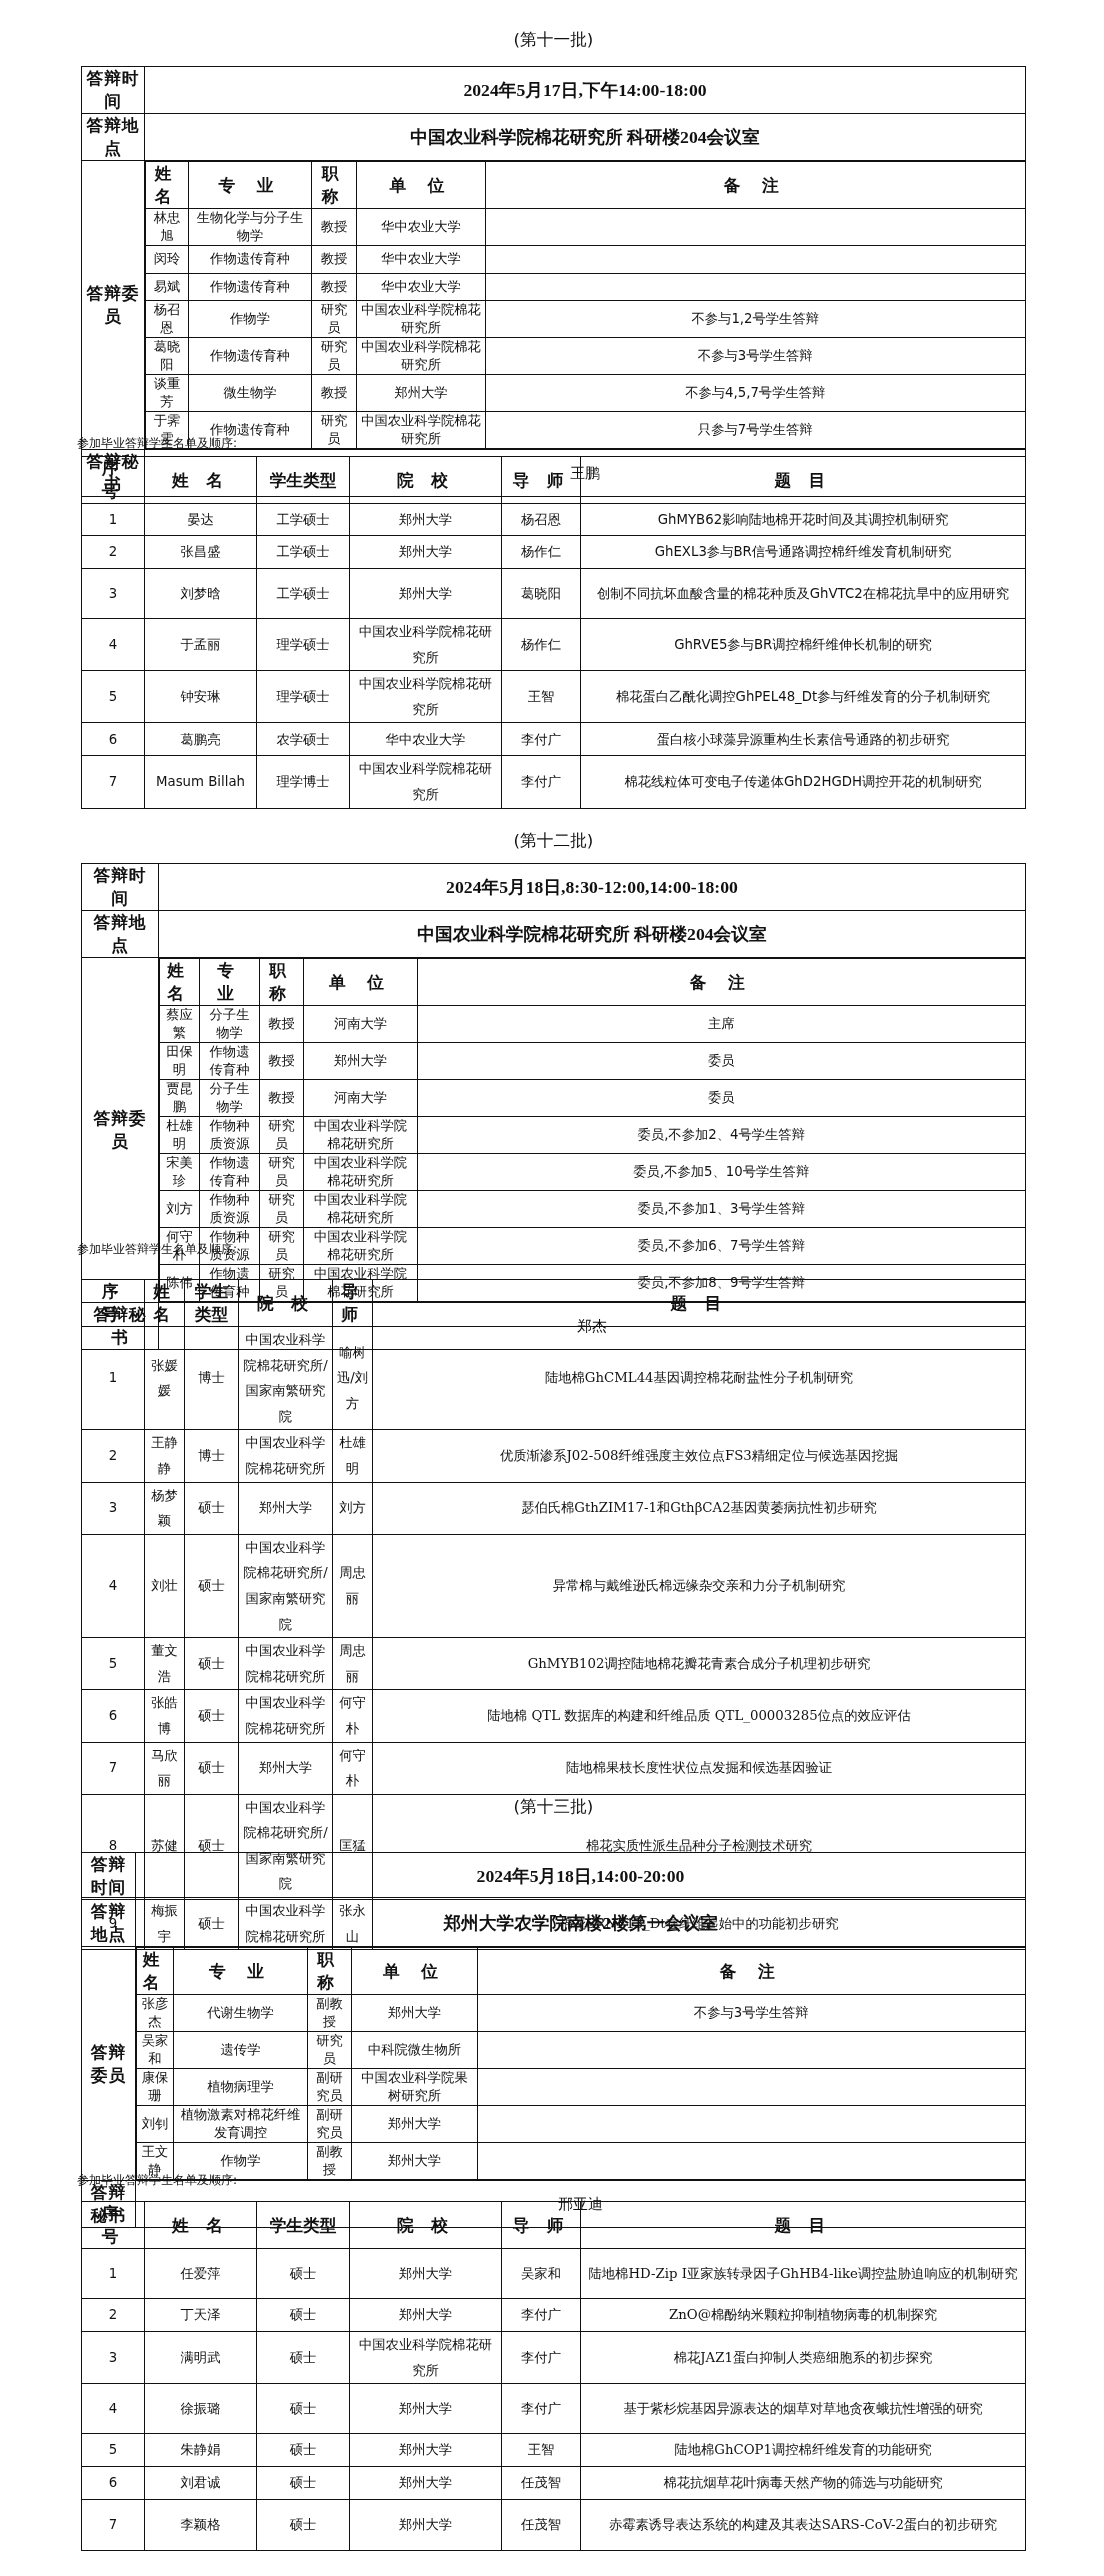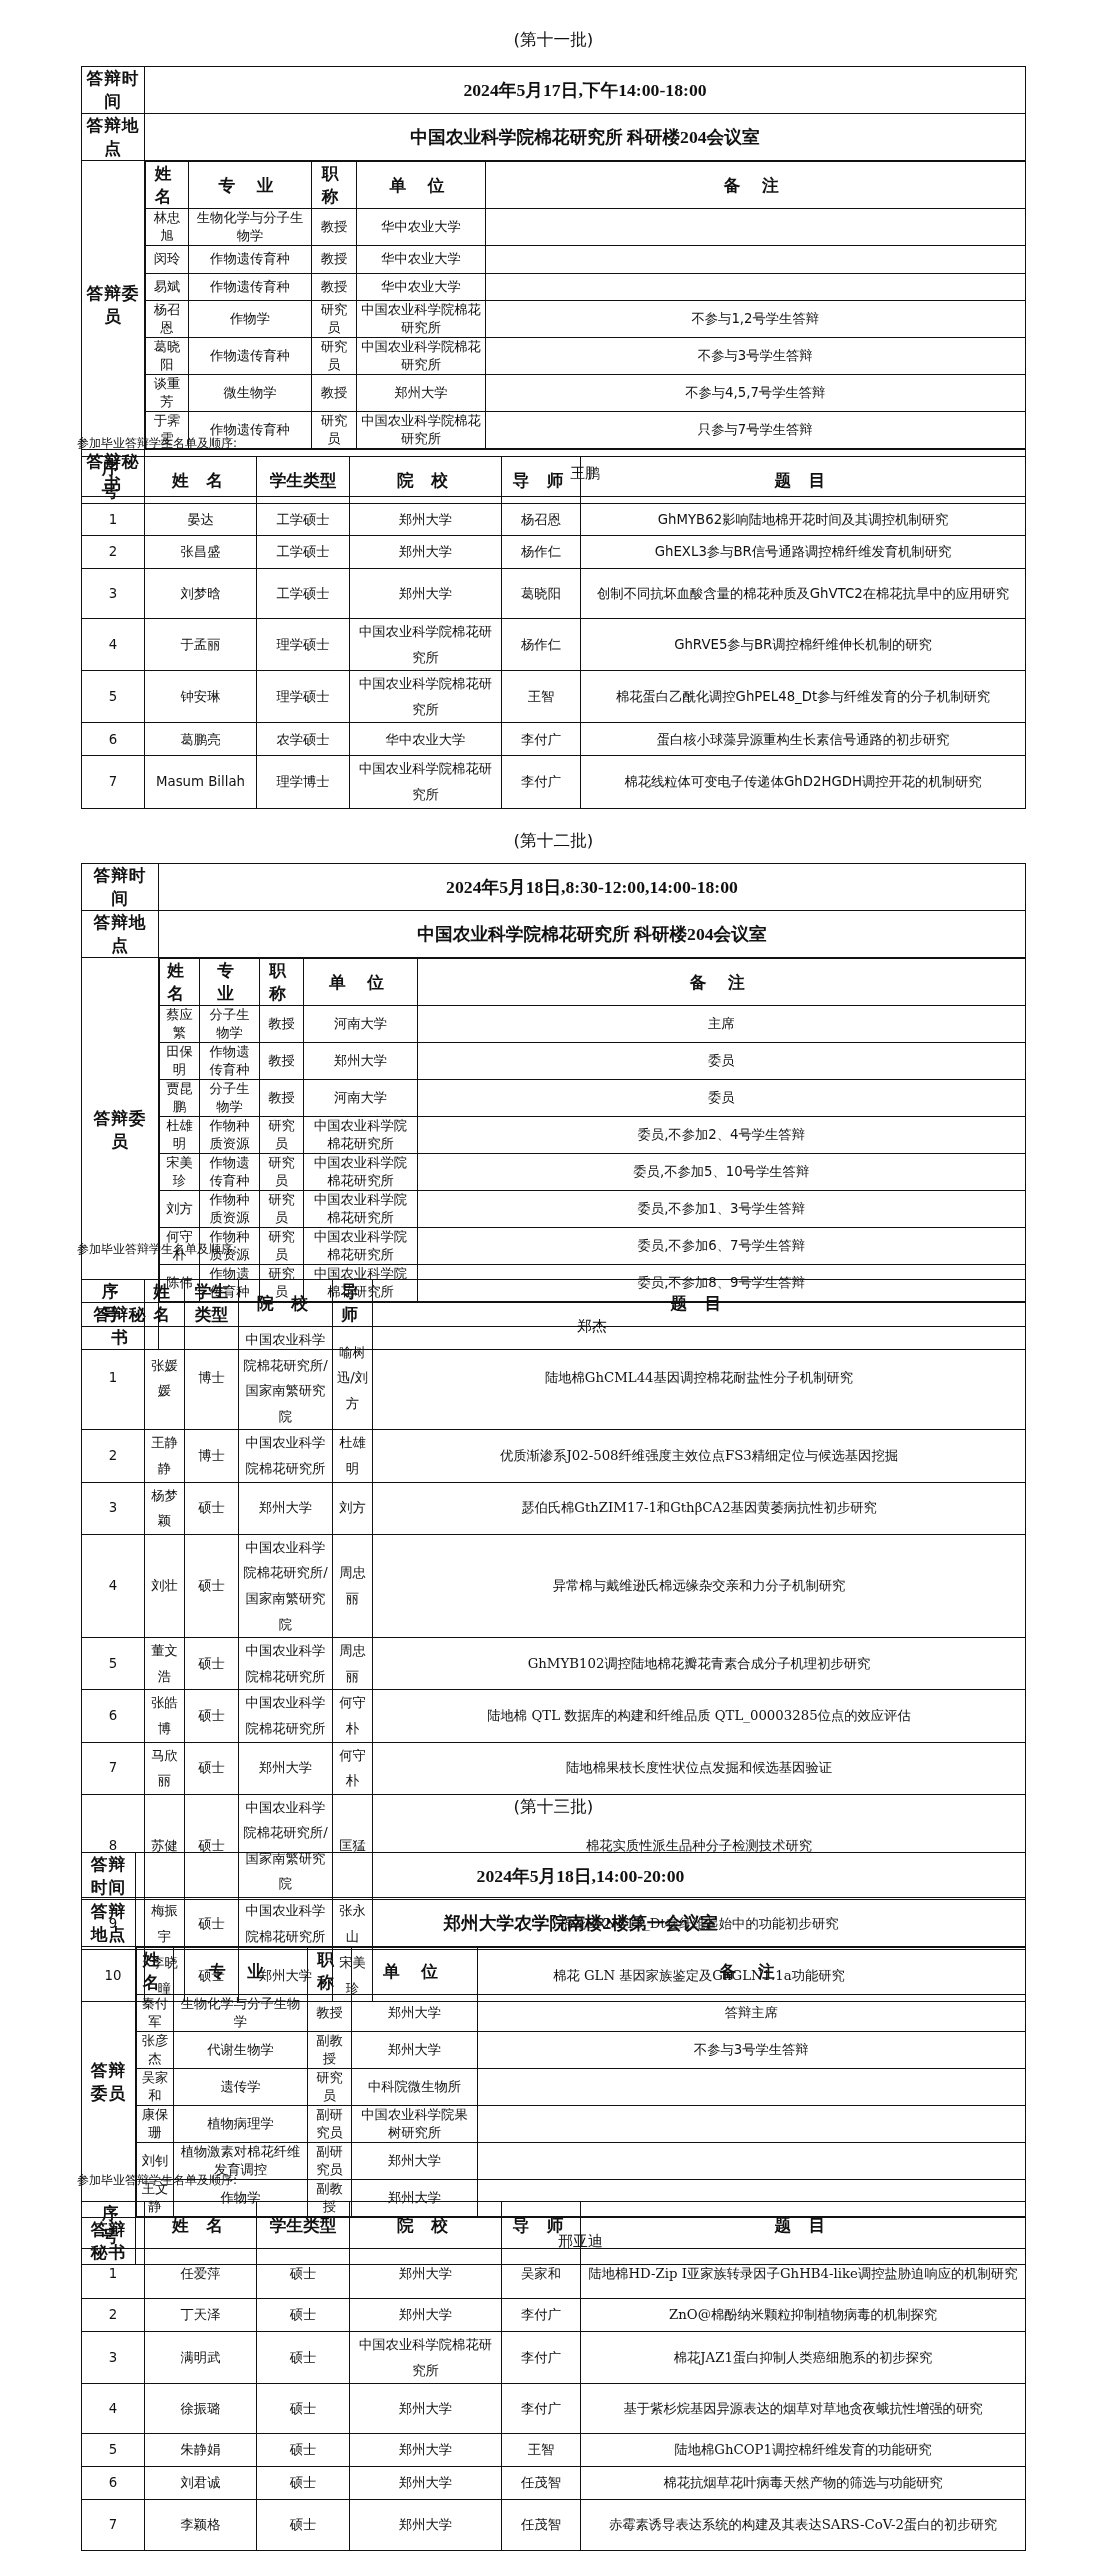--- a/index.html
+++ b/index.html
@@ -387,28 +387,20 @@
           <td class="topic">棉花实质性派生品种分子检测技术研究</td>
         </tr>
     <tr style="height:51px">
           <td>9</td>
           <td>梅振宇</td>
           <td>硕士</td>
           <td class="school">中国农业科学院棉花研究所</td>
           <td>张永山</td>
           <td class="topic">棉花SRNF13_Dt在纤维起始中的功能初步研究</td>
         </tr>
-    <tr style="height:33px">
-          <td>10</td>
-          <td>李晓曈</td>
-          <td>硕士</td>
-          <td class="school">郑州大学</td>
-          <td>宋美珍</td>
-          <td class="topic">棉花 GLN 基因家族鉴定及GhGLN1.1a功能研究</td>
-        </tr>
   </tbody>
     </table>
 </section>
 
 <section class="batch" style="top:1772px;">
   <div class="batch-title" style="top:23px;">(第十三批)</div>
   <table class="info" style="top:80px;">
     <colgroup>
         <col style="width:54px">
         <col>
@@ -434,27 +426,20 @@
                 <col>
               </colgroup>
           <tbody>
                 <tr style="height:24.6px">
             <th>姓 名</th>
             <th>专 业</th>
             <th>职 称</th>
             <th>单 位</th>
             <th>备 注</th>
           </tr>
-          <tr style="height:27.6px">
-                  <td>秦付军</td>
-                  <td>生物化学与分子生物学</td>
-                  <td>教授</td>
-                  <td>郑州大学</td>
-                  <td>答辩主席</td>
-                </tr>
           <tr style="height:28.5px">
                   <td>张彦杰</td>
                   <td>代谢生物学</td>
                   <td>副教授</td>
                   <td>郑州大学</td>
                   <td>不参与3号学生答辩</td>
                 </tr>
           <tr style="height:27.6px">
                   <td>吴家和</td>
                   <td>遗传学</td>

